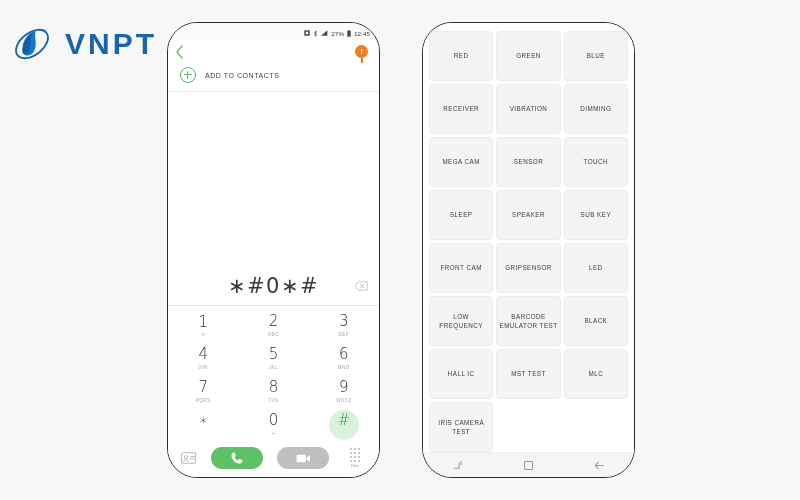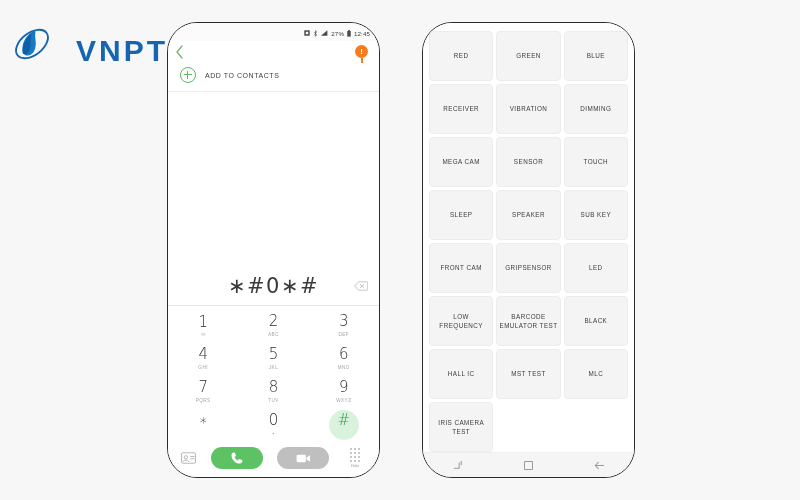--- a/index.html
+++ b/index.html
@@ -14,22 +14,22 @@
     overflow: hidden;
     position: relative;
   }
 
   
   .logo-wrap {
     position: absolute;
     left: 10px;
     top: 22px;
     display: flex;
-    align-items: flex-end;
-    gap: 22px;
+    align-items: center;
+    gap: 11px;
   }
   .logo-mark { width: 44px; height: 44px; display: block; }
   .logo-text {
     font-size: 30px;
     font-weight: bold;
     letter-spacing: 3px;
     color: #1565b0;
     font-family: "Liberation Sans", sans-serif;
     line-height: 1;
   }

